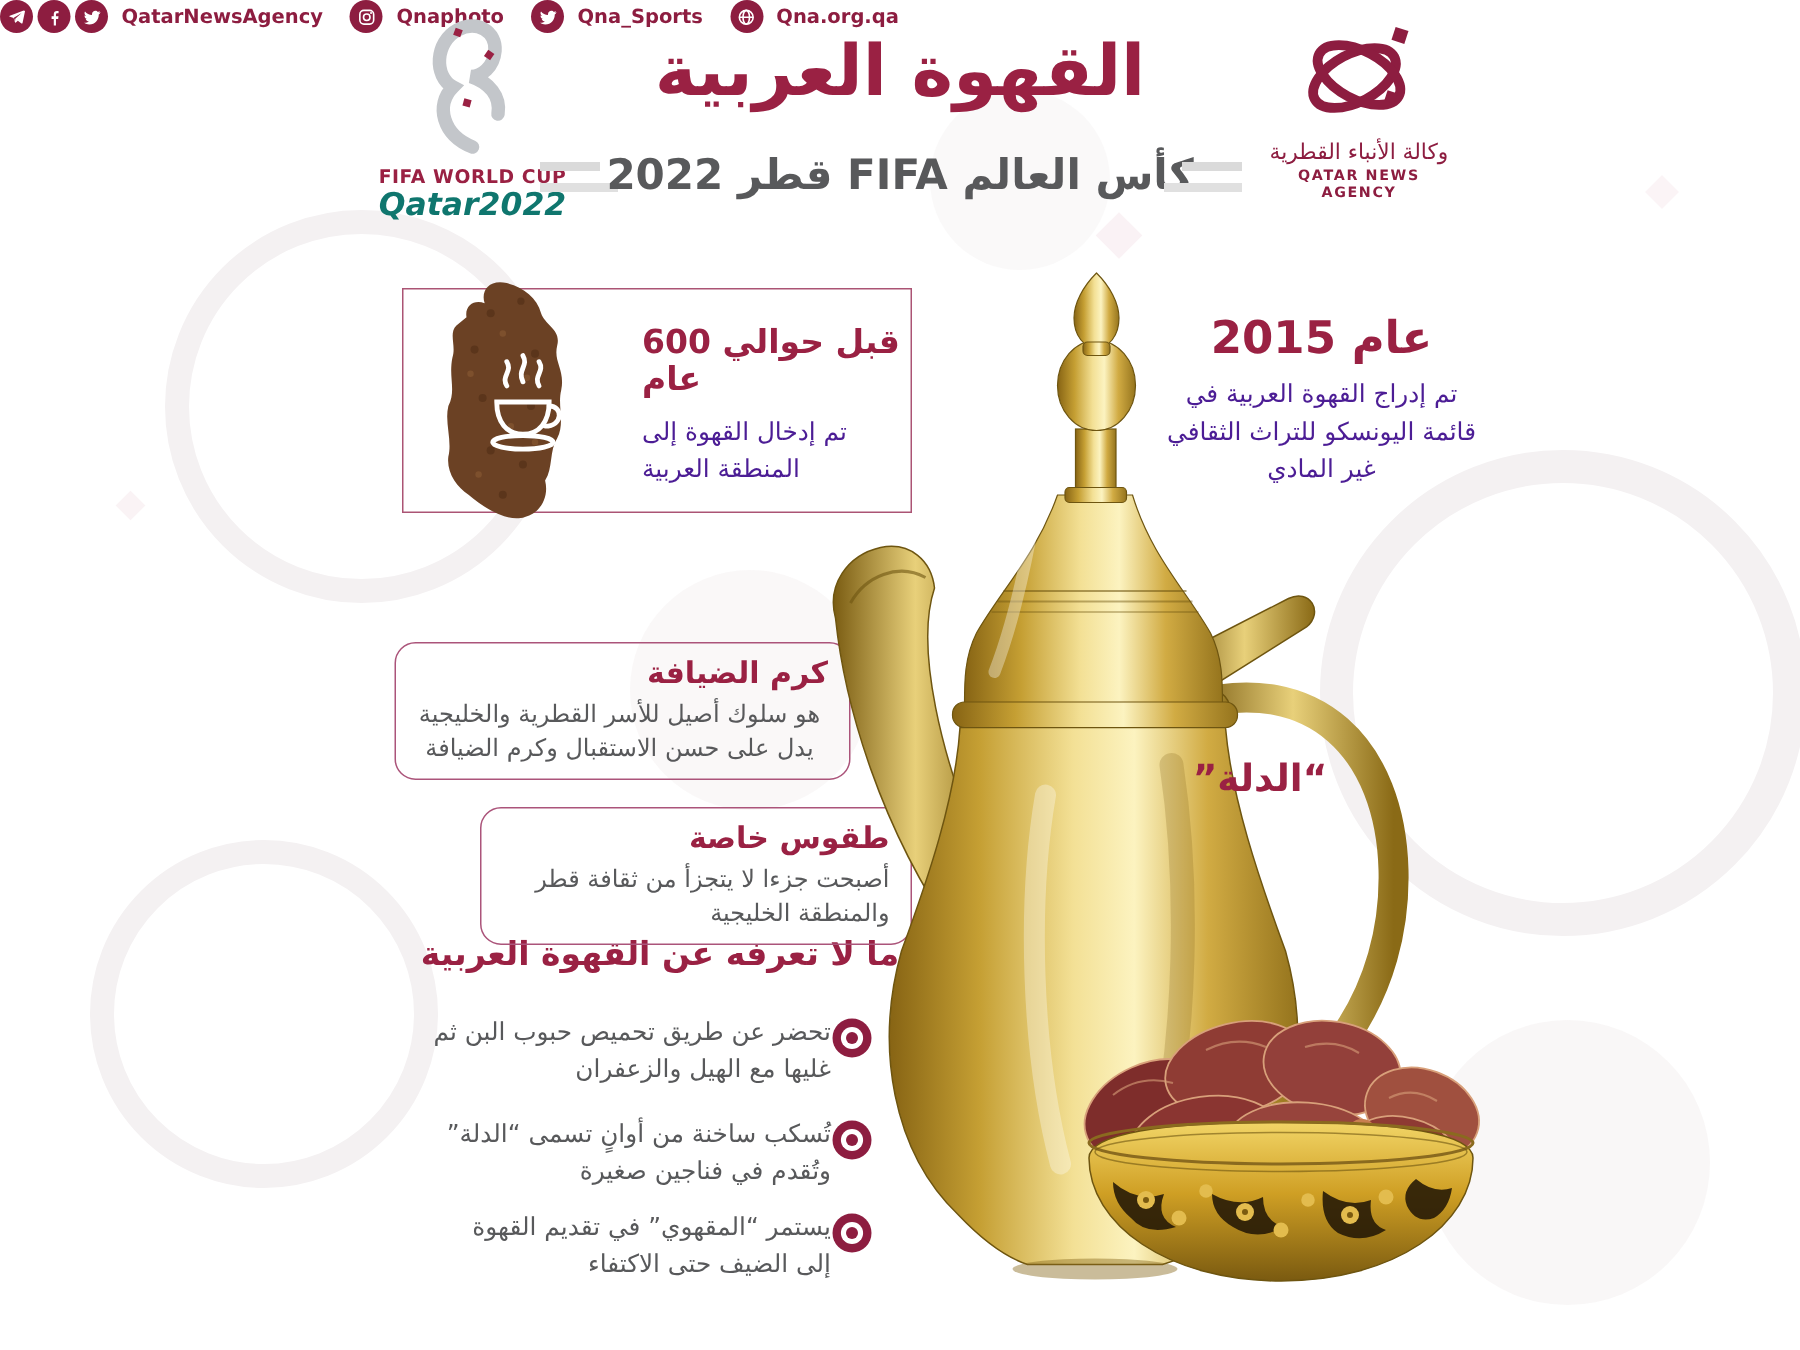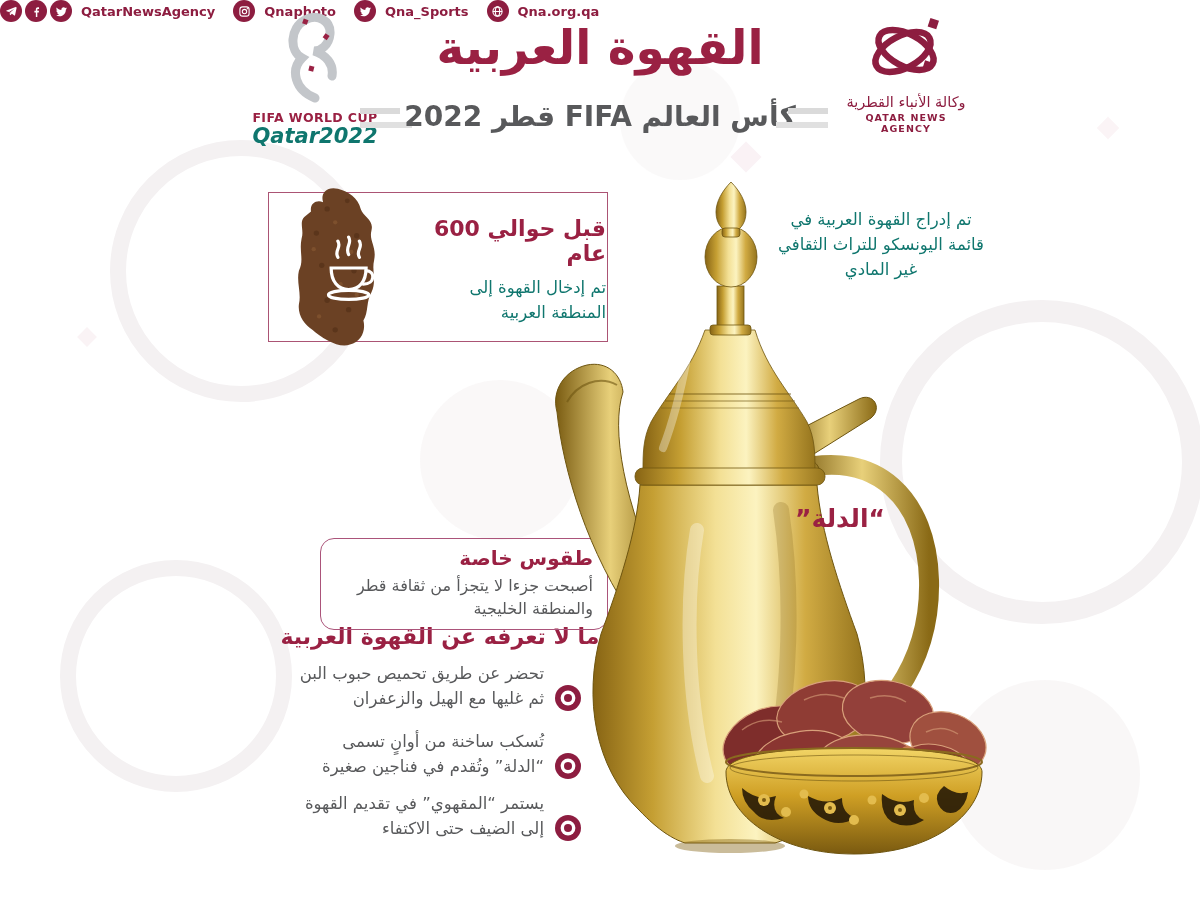--- a/index.html
+++ b/index.html
@@ -18,39 +18,39 @@
   .main-title{left:340px;top:20px;width:520px;text-align:center;direction:rtl;
               font-size:47px;font-weight:bold;color:#9a2143;z-index:1;}
   .subtitle{left:340px;top:100px;width:520px;text-align:center;direction:rtl;
             font-size:28px;font-weight:600;color:#58595b;z-index:1;}
   .bar{position:absolute;height:6px;background:#dadada;z-index:1;}
   .qna-logo{left:840px;top:14px;width:132px;text-align:center;z-index:1;}
   .qna-ar{font-size:14.5px;font-weight:normal;color:#8d1d40;direction:rtl;margin-top:0px;}
   .qna-en{font-size:9.5px;font-weight:bold;color:#8d1d40;letter-spacing:1.1px;margin-top:2px;}
   
   .fact1-box{left:268px;top:192px;width:338px;height:148px;border:1.5px solid #ab5474;z-index:1;}
-  .fact1-text{left:428px;top:216px;width:178px;text-align:right;direction:rtl;z-index:1;}
+  .fact1-text{left:428px;top:216px;width:178px;text-align:left;direction:rtl;z-index:1;}
   .fact-title{font-size:22px;font-weight:bold;color:#9a2143;margin-bottom:10px;}
-  .fact-body{font-size:16.5px;color:#0f766e;line-height:1.5;}
+  .fact-body{font-size:16.5px;color:#4c1d95;line-height:1.5;}
   .fact2-text{left:772px;top:208px;width:218px;text-align:center;direction:rtl;z-index:1;}
   .fact2-title{font-size:30px;font-weight:bold;color:#9a2143;margin-bottom:8px;}
   
   .info-box{border:1.5px solid #ab547a;border-radius:14px;padding:7px 14px 9px 10px;
             direction:rtl;z-index:1;background:transparent;}
   .box1{left:263px;top:428px;width:278px;}
   .box2{left:320px;top:538px;width:262px;}
   .info-title{font-size:20px;font-weight:bold;color:#9a2143;text-align:right;margin-bottom:4px;}
   .info-body{font-size:16px;color:#58595b;line-height:1.45;}
   .box1 .info-body{text-align:center;}
   .box2 .info-body{text-align:right;}
   
   .list-heading{left:280px;top:624px;width:320px;text-align:center;direction:rtl;
                 font-size:22px;font-weight:bold;color:#9a2143;z-index:1;}
-  .bullet{position:absolute;left:288px;width:294px;display:flex;direction:rtl;gap:10px;
-          align-items:flex-end;z-index:1;}
+  .bullet{position:absolute;left:288px;width:294px;display:flex;direction:rtl;
+          align-items:flex-start;z-index:1;margin-top:14px;}
   .bullet .txt{flex:1;font-size:16.5px;color:#58595b;line-height:1.5;text-align:right;}
   .b1{top:662px;} .b2{top:730px;} .b3{top:792px;}
   .target{flex:0 0 28px;margin-top:2px;}
   
   .dallah{left:545px;top:170px;z-index:2;pointer-events:none;}
   .dallah-label{left:788px;top:504px;width:104px;text-align:center;direction:rtl;
                 font-size:25px;font-weight:bold;color:#9a2143;z-index:3;}
   .dates{left:712px;top:660px;z-index:3;pointer-events:none;}
   
   .social{left:404px;top:853px;display:flex;align-items:center;z-index:4;}
@@ -136,23 +136,28 @@
       <path d="M46 54 c-3 -6 3 -8 0 -13"></path>
       <path d="M54 56 c-3 -5 3 -7 0 -12"></path>
     </g>
   </svg>
   <div class="abs fact1-text">
     <div class="fact-title">قبل حوالي 600 عام</div>
     <div class="fact-body">تم إدخال القهوة إلى المنطقة العربية</div>
   </div>
 
   <div class="abs fact2-text">
+    <div class="fact2-title">عام 2015</div>
     <div class="fact-body">تم إدراج القهوة العربية في قائمة اليونسكو للتراث الثقافي غير المادي</div>
   </div>
 
+  <div class="abs info-box box1">
+    <div class="info-title">كرم الضيافة</div>
+    <div class="info-body">هو سلوك أصيل للأسر القطرية والخليجية يدل على حسن الاستقبال وكرم الضيافة</div>
+  </div>
   <div class="abs list-heading">ما لا تعرفه عن القهوة العربية</div>
 
   <div class="abs info-box box2">
     <div class="info-title">طقوس خاصة</div>
     <div class="info-body">أصبحت جزءا لا يتجزأ من ثقافة قطر والمنطقة الخليجية</div>
   </div>
 
   <div class="bullet b1">
     <svg class="target" width="28" height="28" viewBox="0 0 28 28">
       <circle cx="14" cy="14" r="13" fill="#8d1d40"></circle>

